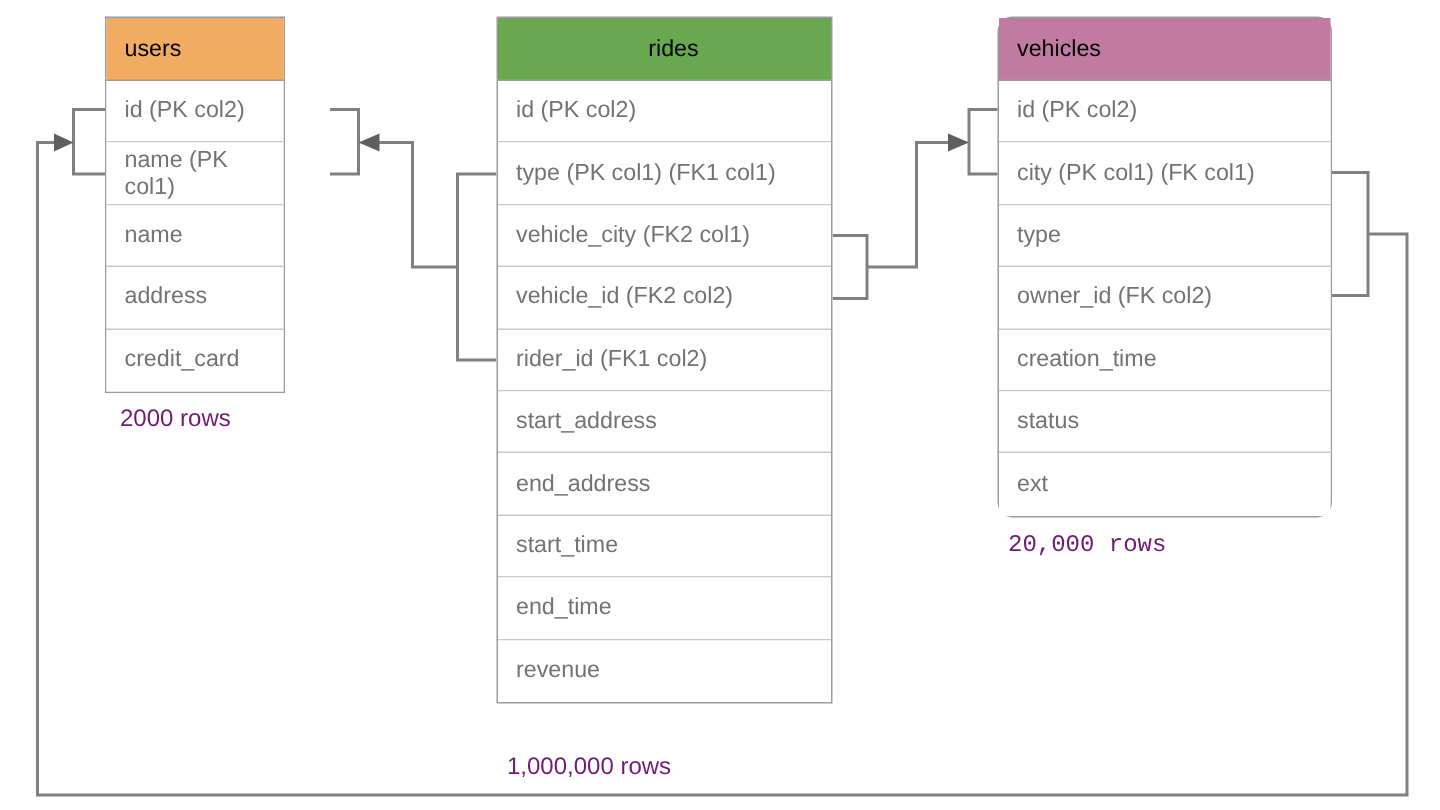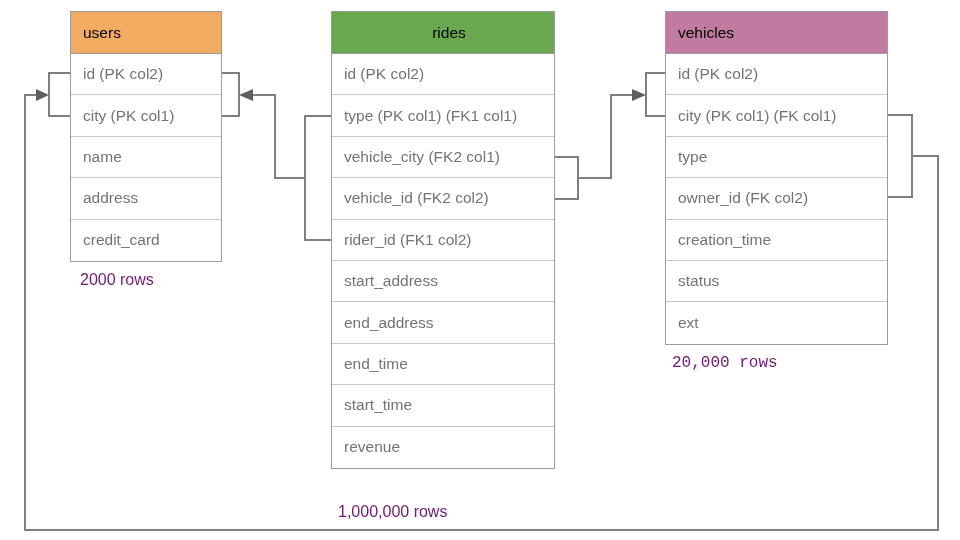--- a/index.html
+++ b/index.html
@@ -106,29 +106,29 @@
       <path class="conn" d="M 888 115 L 912 115 L 912 197 L 888 197"></path>
 
       <path class="conn" d="M 912 156 L 938 156 L 938 530 L 25 530 L 25 95 L 41 95"></path>
 
       <path class="conn" d="M 70 73 L 49 73 L 49 116 L 70 116"></path>
 
       <polygon class="arrow-head" points="49,95 36,89 36,101"></polygon>
     </g>
   </svg>
 
-  <div class="table" style="left:70px; top:11px; width:152px;">
+  <div class="table" style="left:70px; top:11px; width:120px;">
     <div class="table-header" style="background:#F2AC62;">
       <span>users</span>
     </div>
     <div class="table-row">
       <span>id (PK col2)</span>
     </div>
     <div class="table-row">
-      <span>city (PK col1)</span>
+      <span>name (PK col1)</span>
     </div>
     <div class="table-row">
       <span>name</span>
     </div>
     <div class="table-row">
       <span>address</span>
     </div>
     <div class="table-row last">
       <span>credit_card</span>
     </div>
@@ -154,32 +154,32 @@
     <div class="table-row">
       <span>rider_id (FK1 col2)</span>
     </div>
     <div class="table-row">
       <span>start_address</span>
     </div>
     <div class="table-row">
       <span>end_address</span>
     </div>
     <div class="table-row">
+      <span>start_time</span>
+    </div>
+    <div class="table-row">
       <span>end_time</span>
-    </div>
-    <div class="table-row">
-      <span>start_time</span>
     </div>
     <div class="table-row last">
       <span>revenue</span>
     </div>
   </div>
   <div class="row-count" style="left:338px; top:503px;text-align:center;">1,000,000 rows</div>
 
-  <div class="table" style="left:665px; top:11px; width:223px;">
+  <div class="table" style="left:665px; top:11px; width:223px;border-radius:10px;">
     <div class="table-header" style="background:#C27BA0;">
       <span>vehicles</span>
     </div>
     <div class="table-row">
       <span>id (PK col2)</span>
     </div>
     <div class="table-row">
       <span>city (PK col1) (FK col1)</span>
     </div>
     <div class="table-row">

